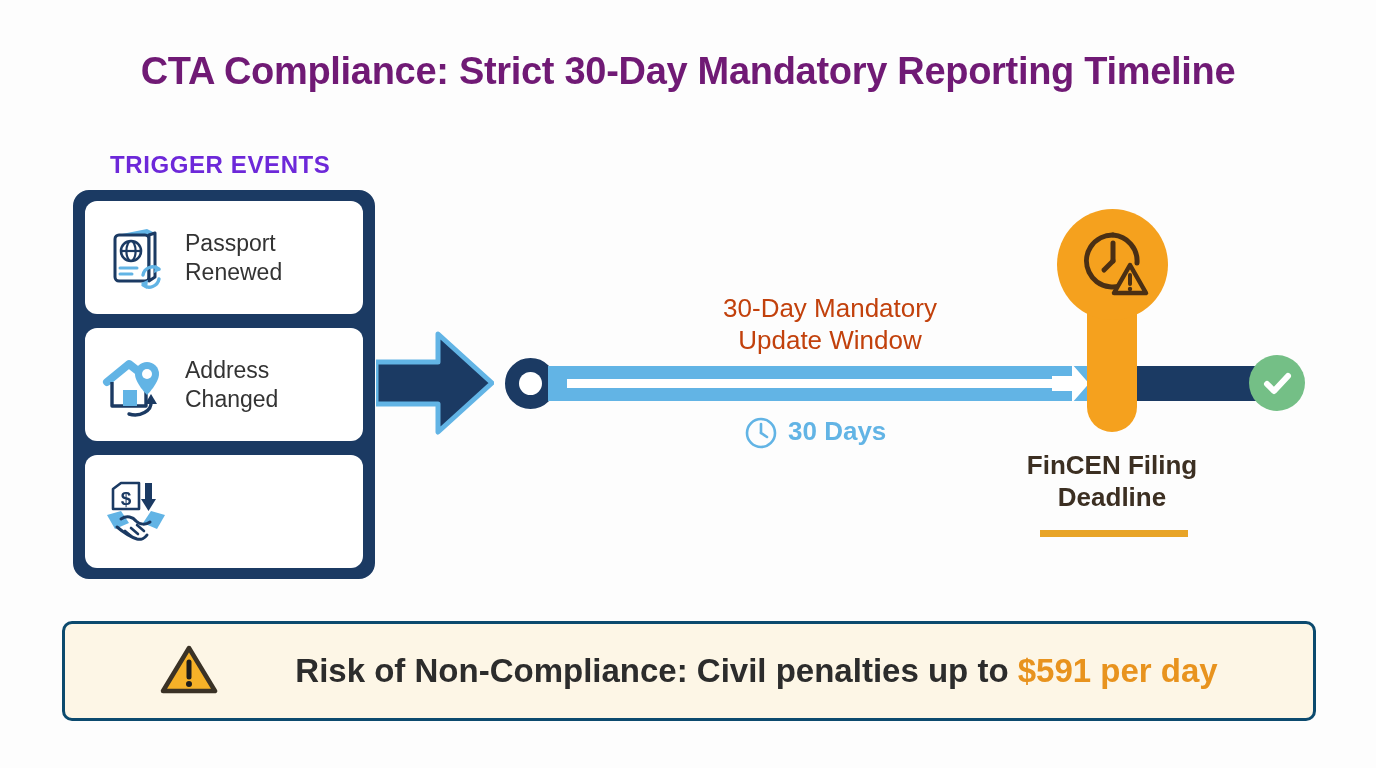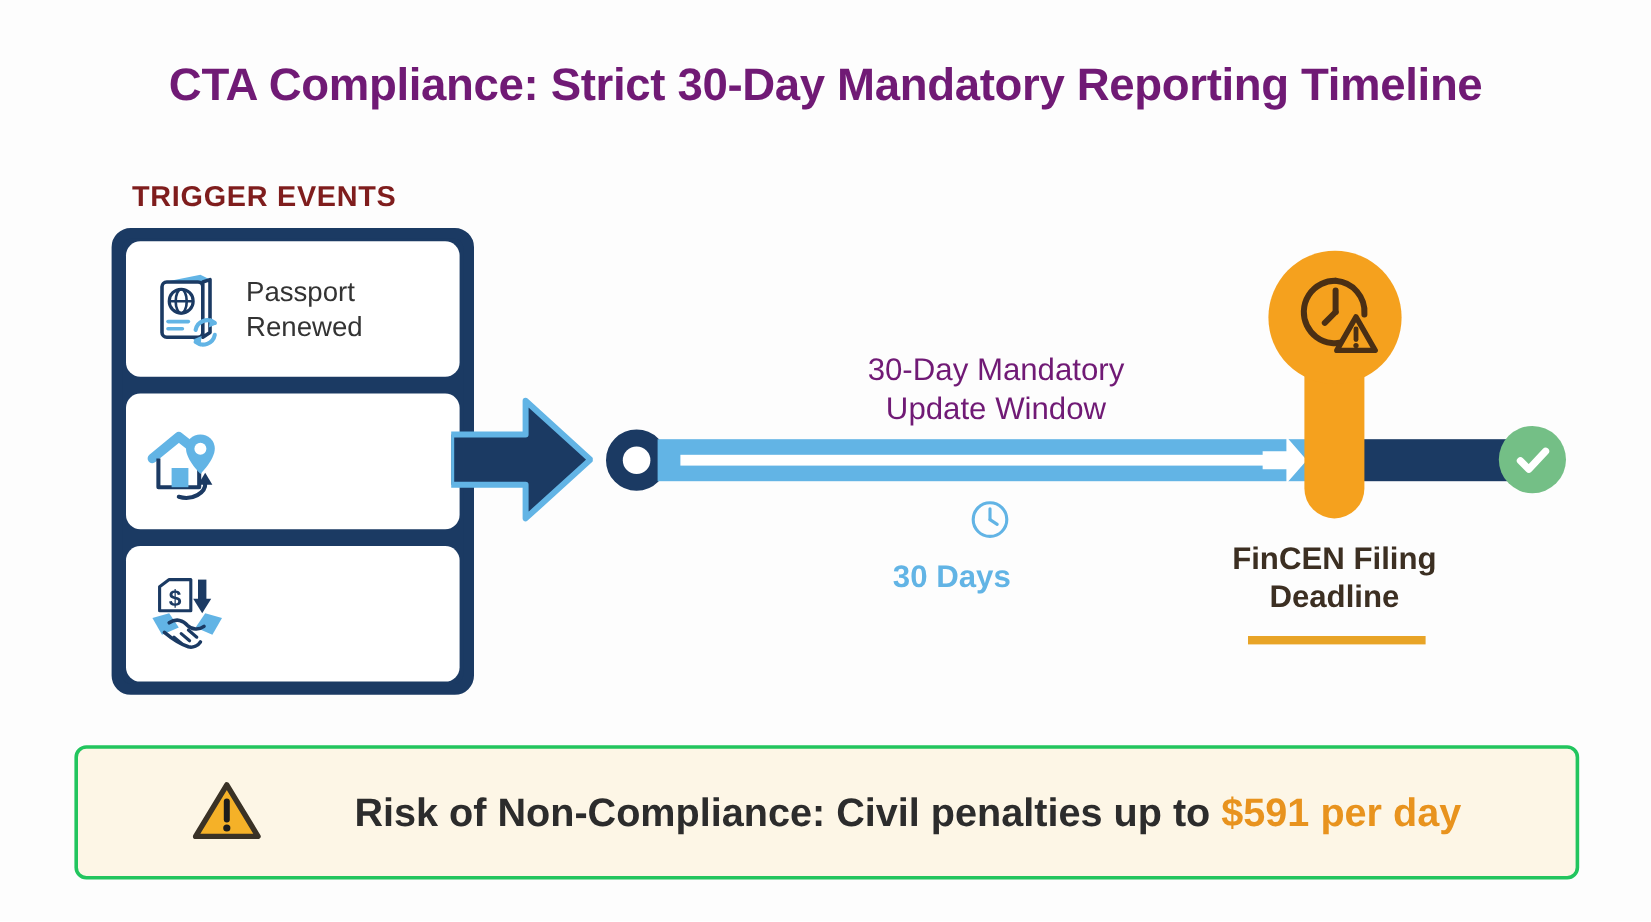--- a/index.html
+++ b/index.html
@@ -29,38 +29,37 @@
     letter-spacing: -0.3px;
   }
 
   
   .trigger-heading {
     position: absolute;
     left: 110px;
     top: 151px;
     font-size: 24px;
     font-weight: bold;
-    color: #7f1d1d;
+    color: #6d28d9;
     letter-spacing: 0.6px;
   }
   .trigger-panel {
     position: absolute;
     left: 73px;
     top: 190px;
     width: 302px;
     height: 389px;
     border: 9px solid #1b3a63;
     border-radius: 16px;
     box-sizing: border-box;
     background: #1b3a63;
     display: flex;
     flex-direction: column;
     justify-content: space-between;
     padding: 2px 3px;
-    margin-left: 20px;
   }
   .trigger-card {
     background: #ffffff;
     border-radius: 12px;
     height: 113px;
     display: flex;
     align-items: center;
     padding-left: 14px;
     box-sizing: border-box;
     gap: 12px;
@@ -141,31 +140,30 @@
   }
 
   .window-label {
     position: absolute;
     left: 660px;
     top: 292px;
     width: 340px;
     text-align: center;
     font-size: 26px;
     line-height: 1.24;
-    color: #701a75;
+    color: #c2410c;
     white-space: pre-line;
   }
   .days-badge {
     position: absolute;
     left: 744px;
     top: 416px;
     display: flex;
-    align-items: flex-end;
+    align-items: flex-start;
     gap: 10px;
-    flex-direction: column;
   }
   .days-text {
     font-size: 26px;
     font-weight: bold;
     color: #62b4e5;
   }
 
   
   .deadline-stem {
     position: absolute;
@@ -222,24 +220,24 @@
     align-items: center;
     justify-content: center;
   }
 
   
   .warn-banner {
     position: absolute;
     left: 62px;
     top: 621px;
     width: 1254px;
-    height: 112px;
+    height: 100px;
     box-sizing: border-box;
     background: #fdf6e6;
-    border: 3px solid #22c55e;
+    border: 3px solid #0c4a6e;
     border-radius: 10px;
     display: flex;
     align-items: center;
     justify-content: center;
     gap: 22px;
   }
   .warn-text {
     font-size: 33px;
     font-weight: bold;
     color: #2c2c2c;
@@ -286,20 +284,22 @@
         <svg viewBox="0 0 74 74" width="74" height="74">
           <path d="M8 34 L30 16 L44 27" fill="none" stroke="#62b4e5" stroke-width="8" stroke-linecap="round" stroke-linejoin="round"></path>
           <path d="M13 34 L13 58 L47 58 L47 34" fill="none" stroke="#1b3a63" stroke-width="3.4" stroke-linejoin="round"></path>
           <rect x="24" y="42" width="14" height="16" fill="#62b4e5"></rect>
           <path d="M48 14 a12 12 0 0 1 12 12 c0 9 -12 21 -12 21 s-12 -12 -12 -21 a12 12 0 0 1 12 -12 z" fill="#62b4e5"></path>
           <circle cx="48" cy="26" r="5" fill="#ffffff"></circle>
           <path d="M30 66 a16 12 0 0 0 22 -12" fill="none" stroke="#1b3a63" stroke-width="3.4" stroke-linecap="round"></path>
           <path d="M46 56 L52 46 L58 56 Z" fill="#1b3a63"></path>
         </svg>
       </span>
+      <span class="trigger-label">Address
+Changed</span>
     </div>
 
     <div class="trigger-card">
       <span class="trigger-icon">
         <svg viewBox="0 0 74 74" width="74" height="74">
           <path d="M14 14 L22 8 L40 8 L40 34 L14 34 Z" fill="none" stroke="#1b3a63" stroke-width="2.6" stroke-linejoin="round"></path>
           <text x="27" y="30" font-family="Liberation Sans, sans-serif" font-size="19" font-weight="bold" fill="#1b3a63" text-anchor="middle">$</text>
           <rect x="46" y="8" width="7" height="17" fill="#1b3a63"></rect>
           <path d="M42 24 L57 24 L49.5 36 Z" fill="#1b3a63"></path>
           <path d="M8 40 L22 36 L30 48 L16 54 Z" fill="#62b4e5"></path>

